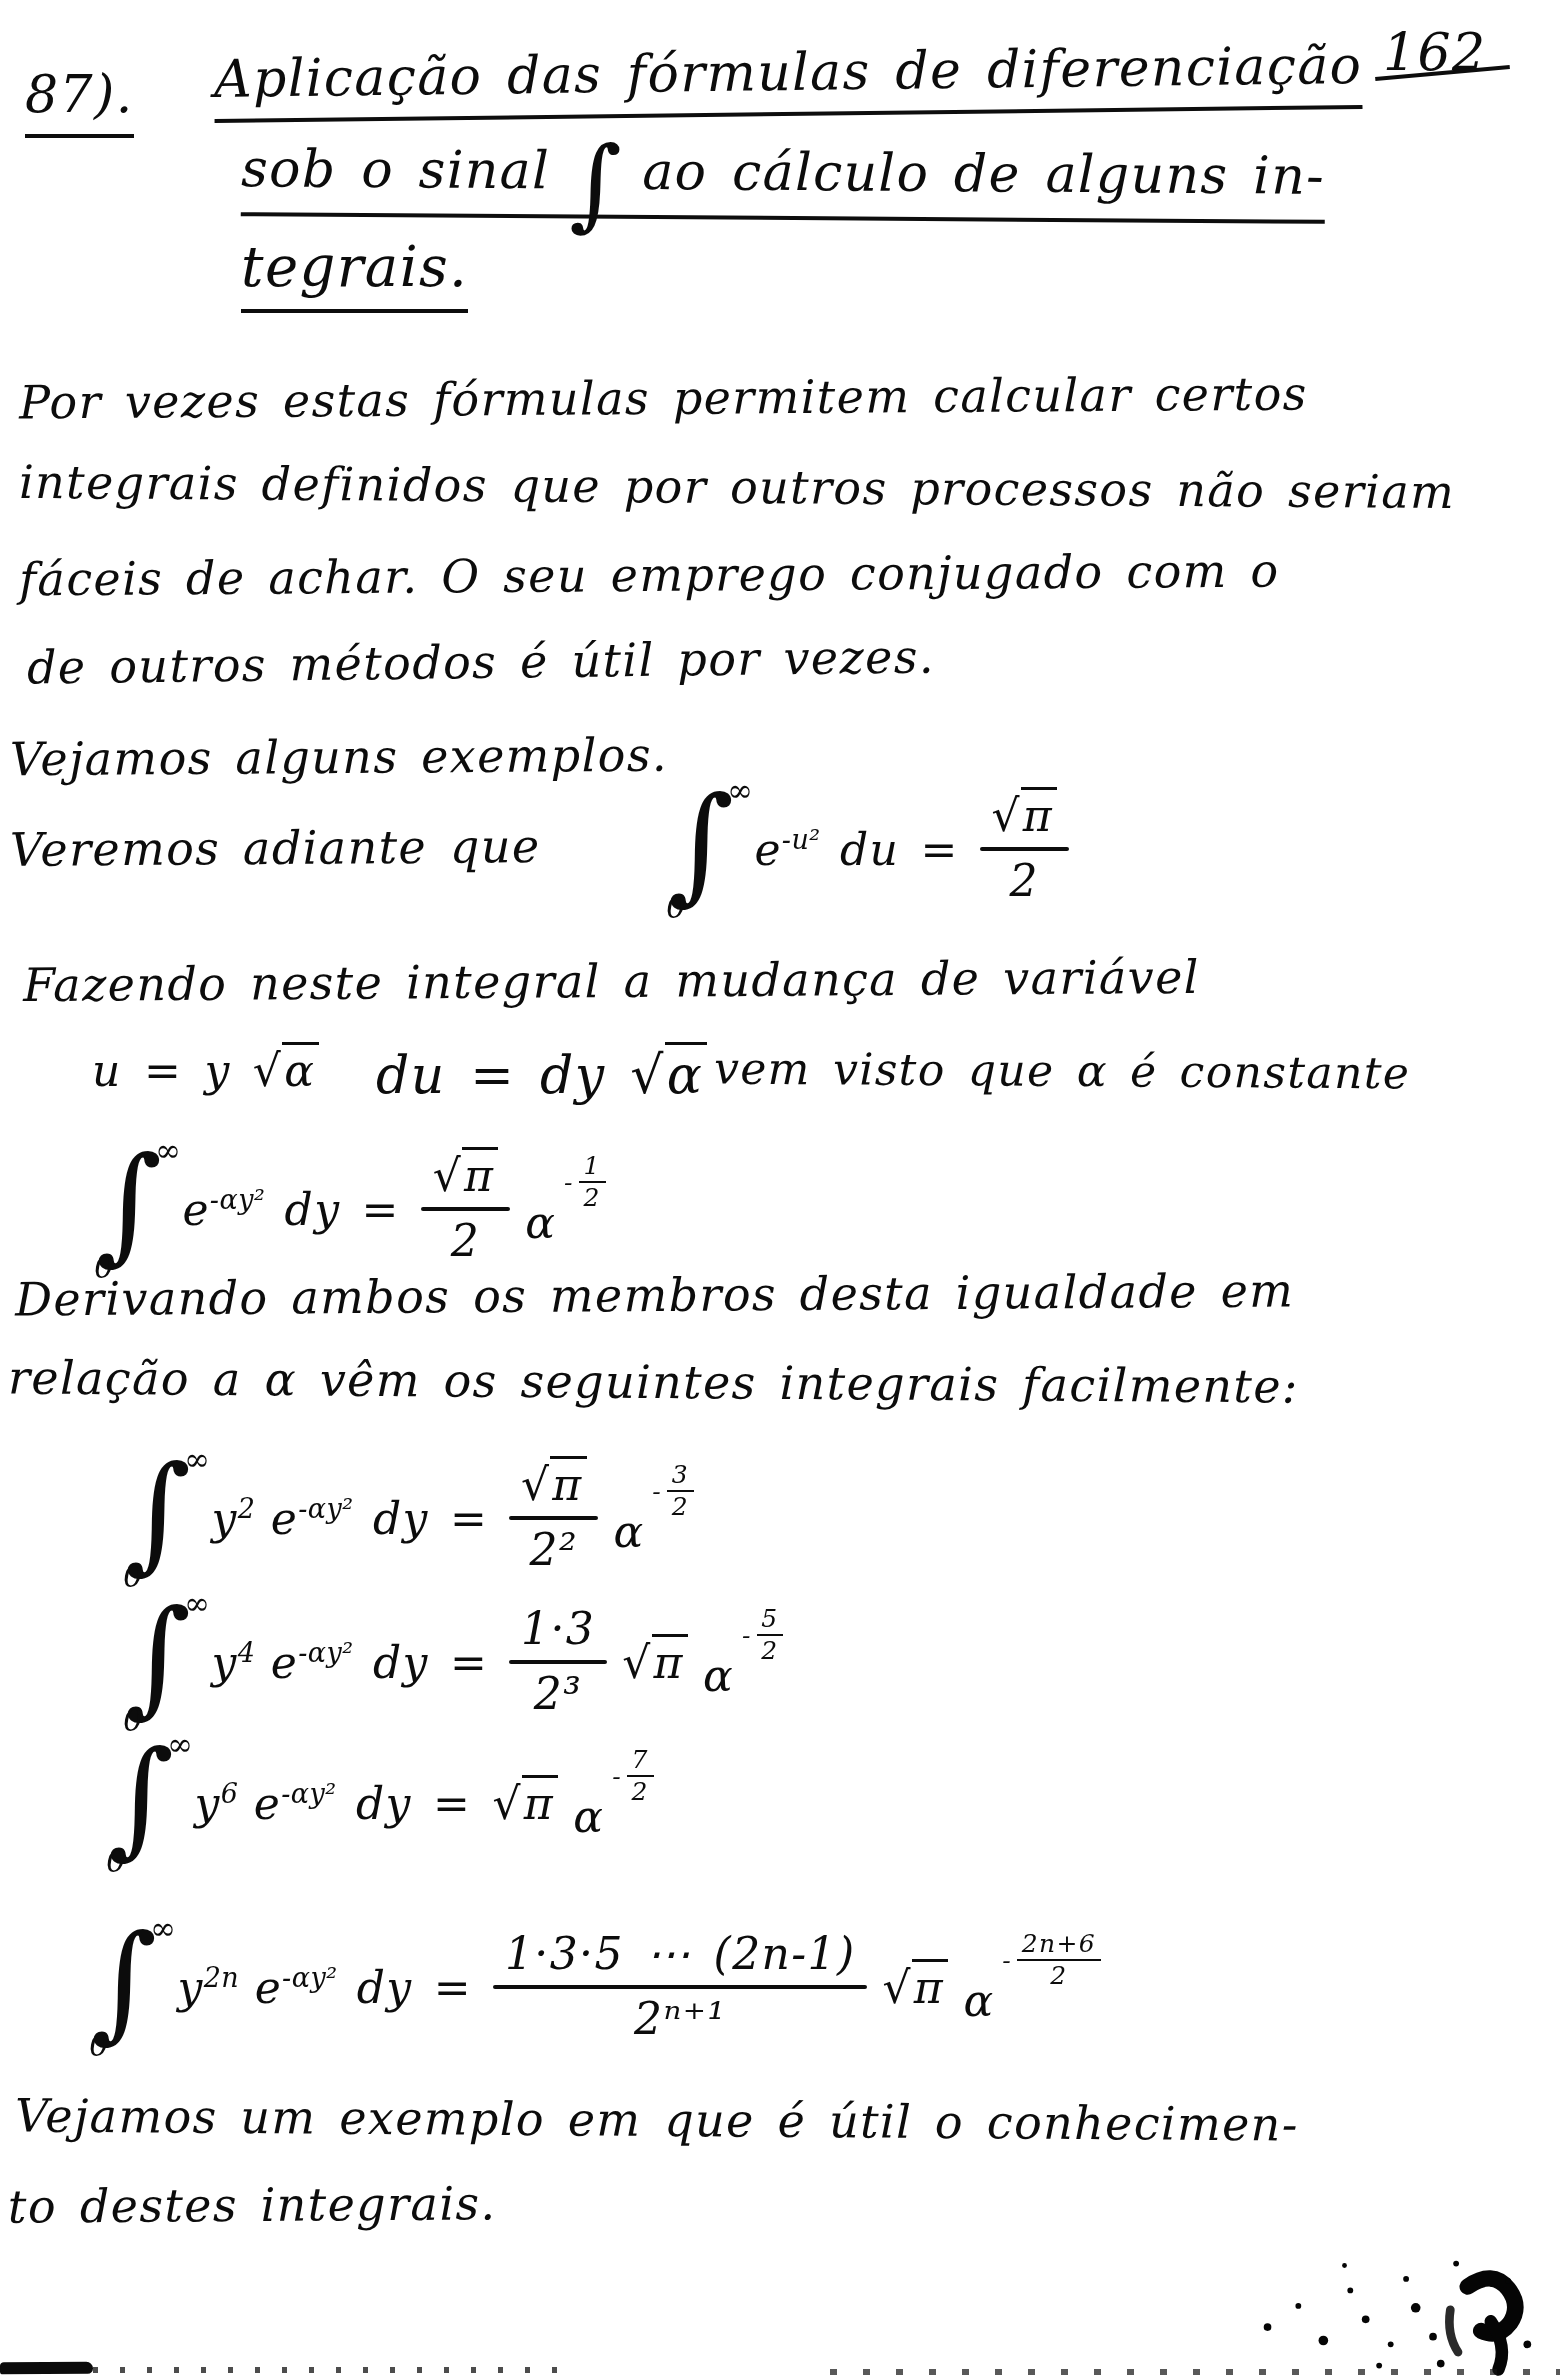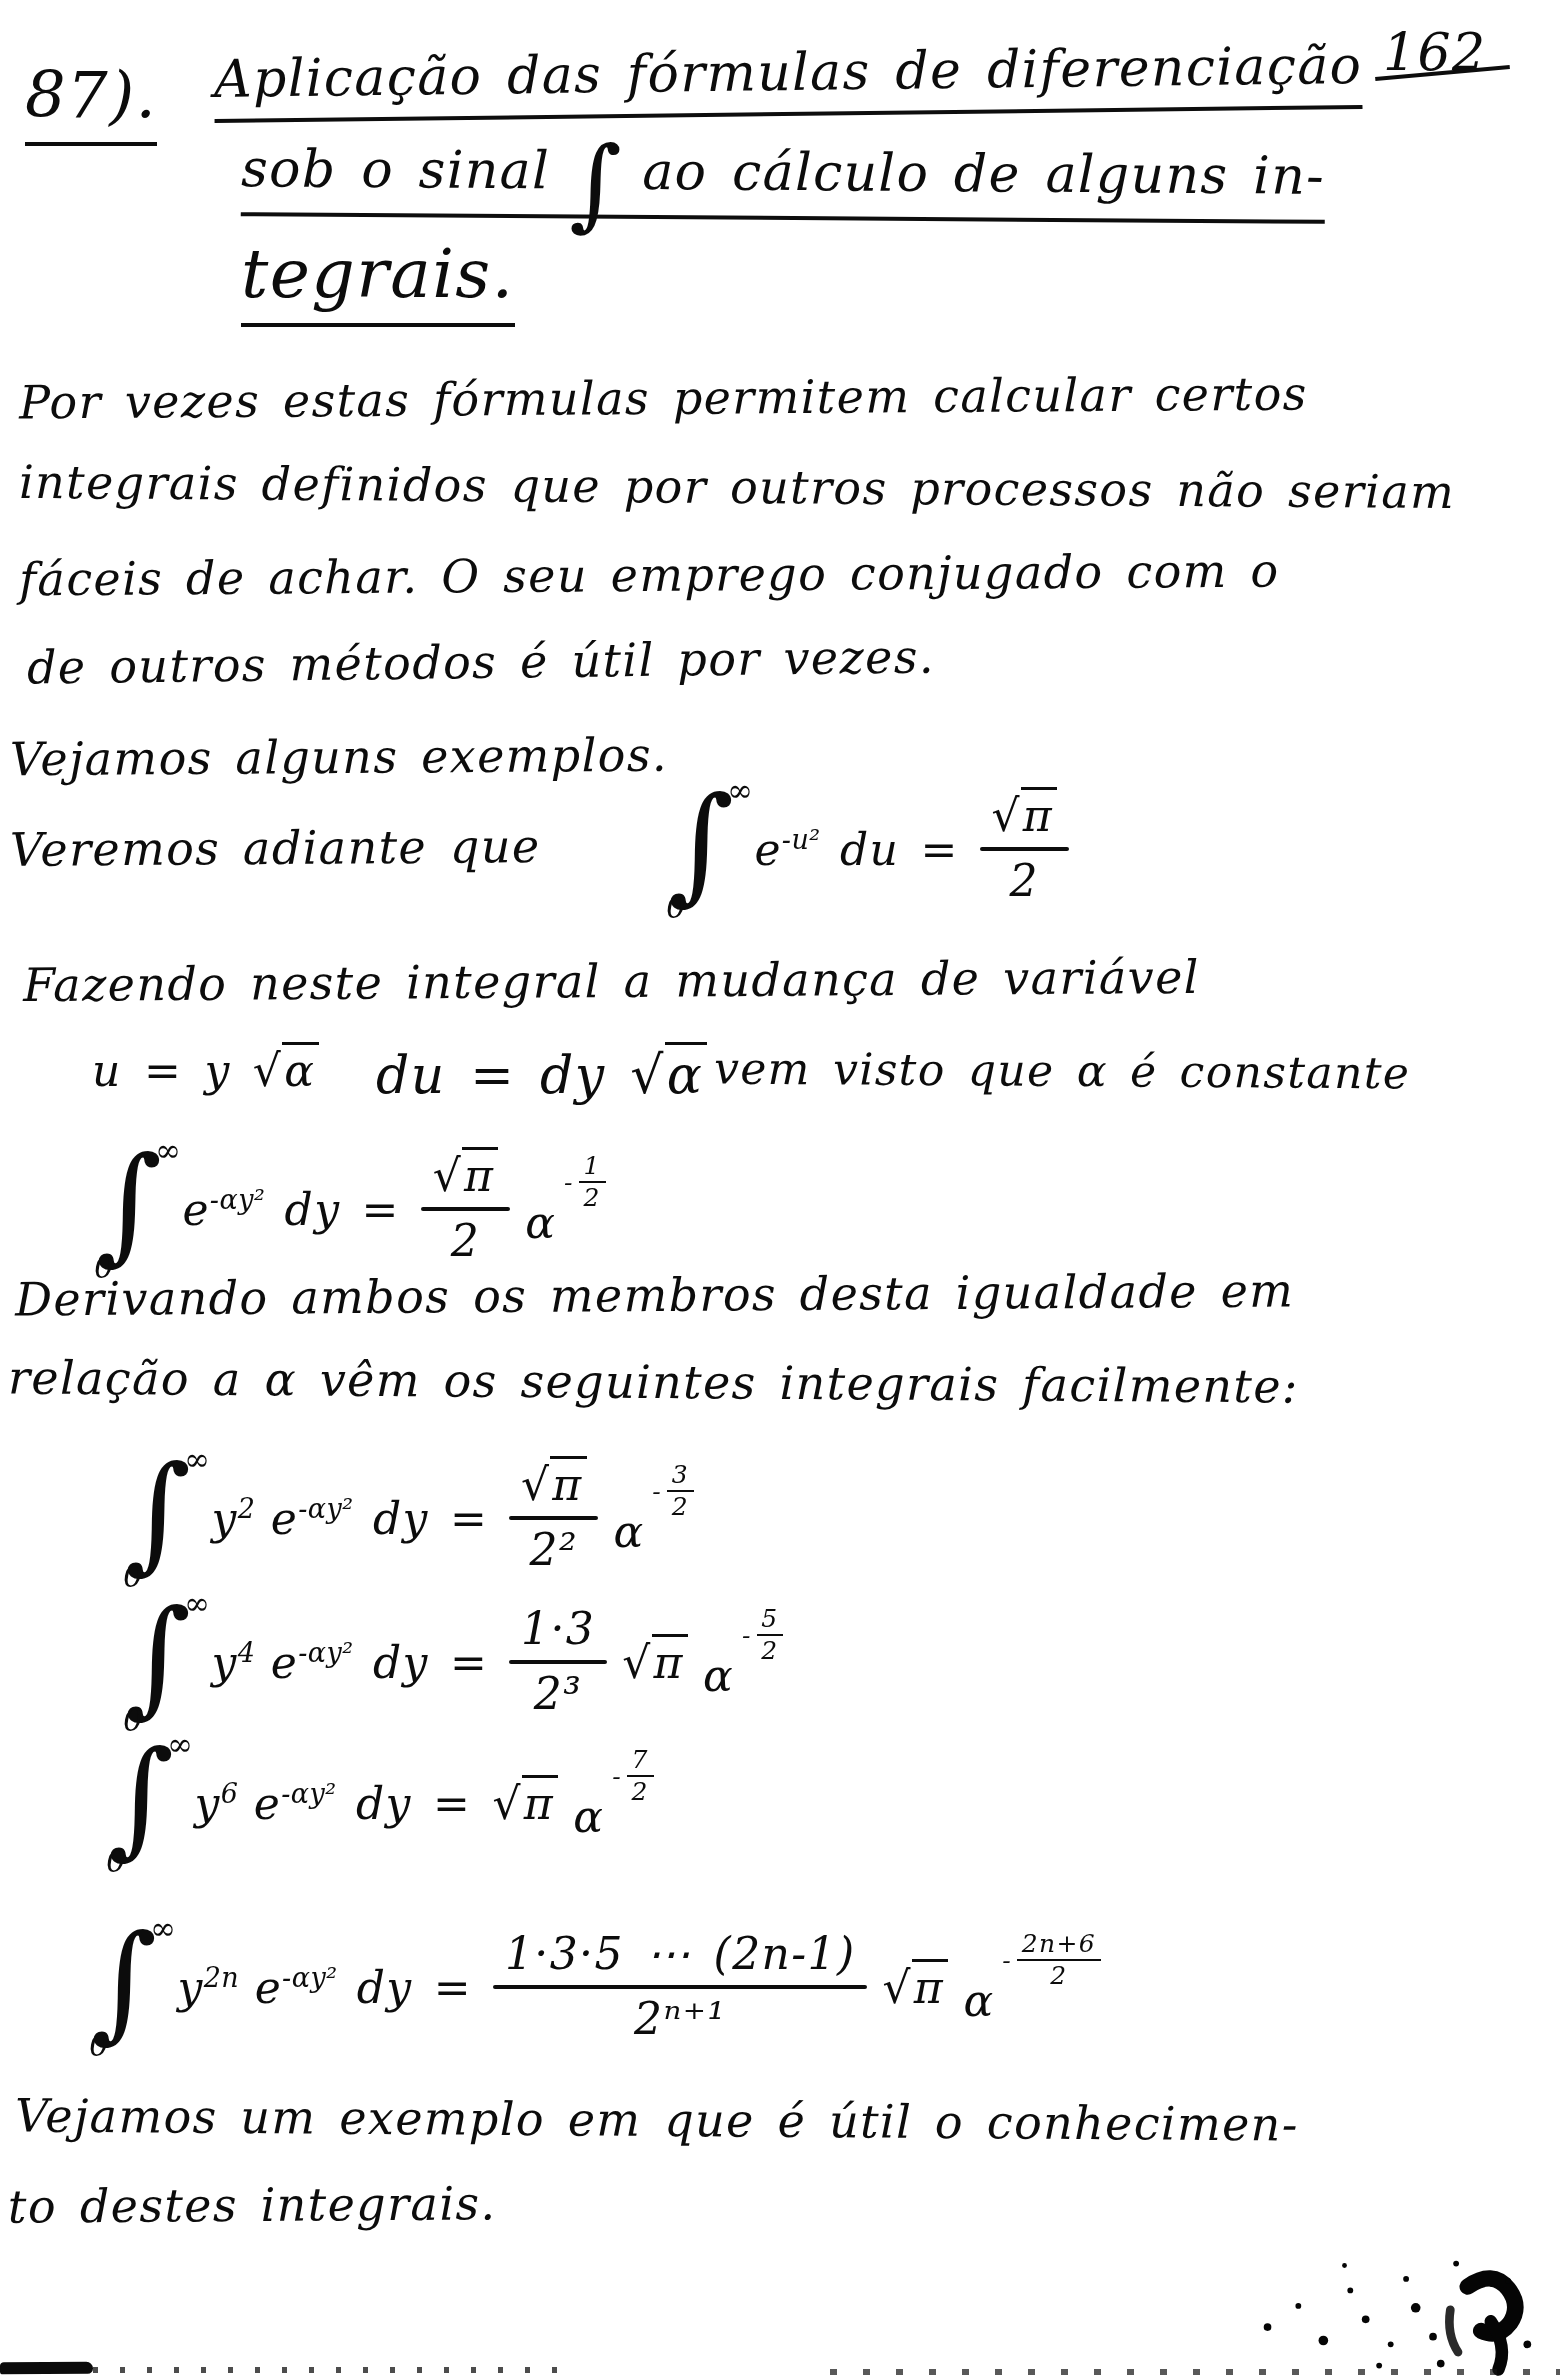--- a/index.html
+++ b/index.html
@@ -19,24 +19,24 @@
   .r1 { transform:rotate(-0.7deg); }
   .r2 { transform:rotate(0.4deg); }
   .r3 { transform:rotate(-0.4deg); }
 
   .u  { border-bottom:4.8px solid #0d0d0d; padding-bottom:9.7px; }
   .u2 { border-bottom:4.8px solid #0d0d0d; padding-bottom:13.5px; }
 
   .pn { left:1383px; top:22px; font-size:52px; }
   .pnline { position:absolute; left:1375px; top:71px; width:135px; height:3.9px; background:#0d0d0d; transform:rotate(-5deg); }
 
-  .h-item { left:25px;  top:58px;  font-size:64px;text-align:right; }
+  .h-item { left:25px;  top:64px;  font-size:52px;text-align:right; }
   .h1     { left:214px; top:42px;  font-size:52px; }
   .h2     { left:241px; top:126px; font-size:52px; }
-  .h3     { left:241px; top:234px; font-size:68px; }
+  .h3     { left:241px; top:234px; font-size:56px; }
   .bigint { font-size:100px; font-style:italic; vertical-align:-29px; margin:0 19.3px; display:inline-block; }
 
   .p1l1 { left:19.3px; top:371px; font-size:46px; }
   .p1l2 { left:19.3px; top:460px; font-size:46px; }
   .p1l3 { left:19.3px; top:548px; font-size:46px; }
   .p1l4 { left:27px; top:635px; font-size:46px; }
 
   .exl  { left:9.7px; top:730px; font-size:46px; }
   .adl  { left:9.7px; top:821px; font-size:46px; }
 

